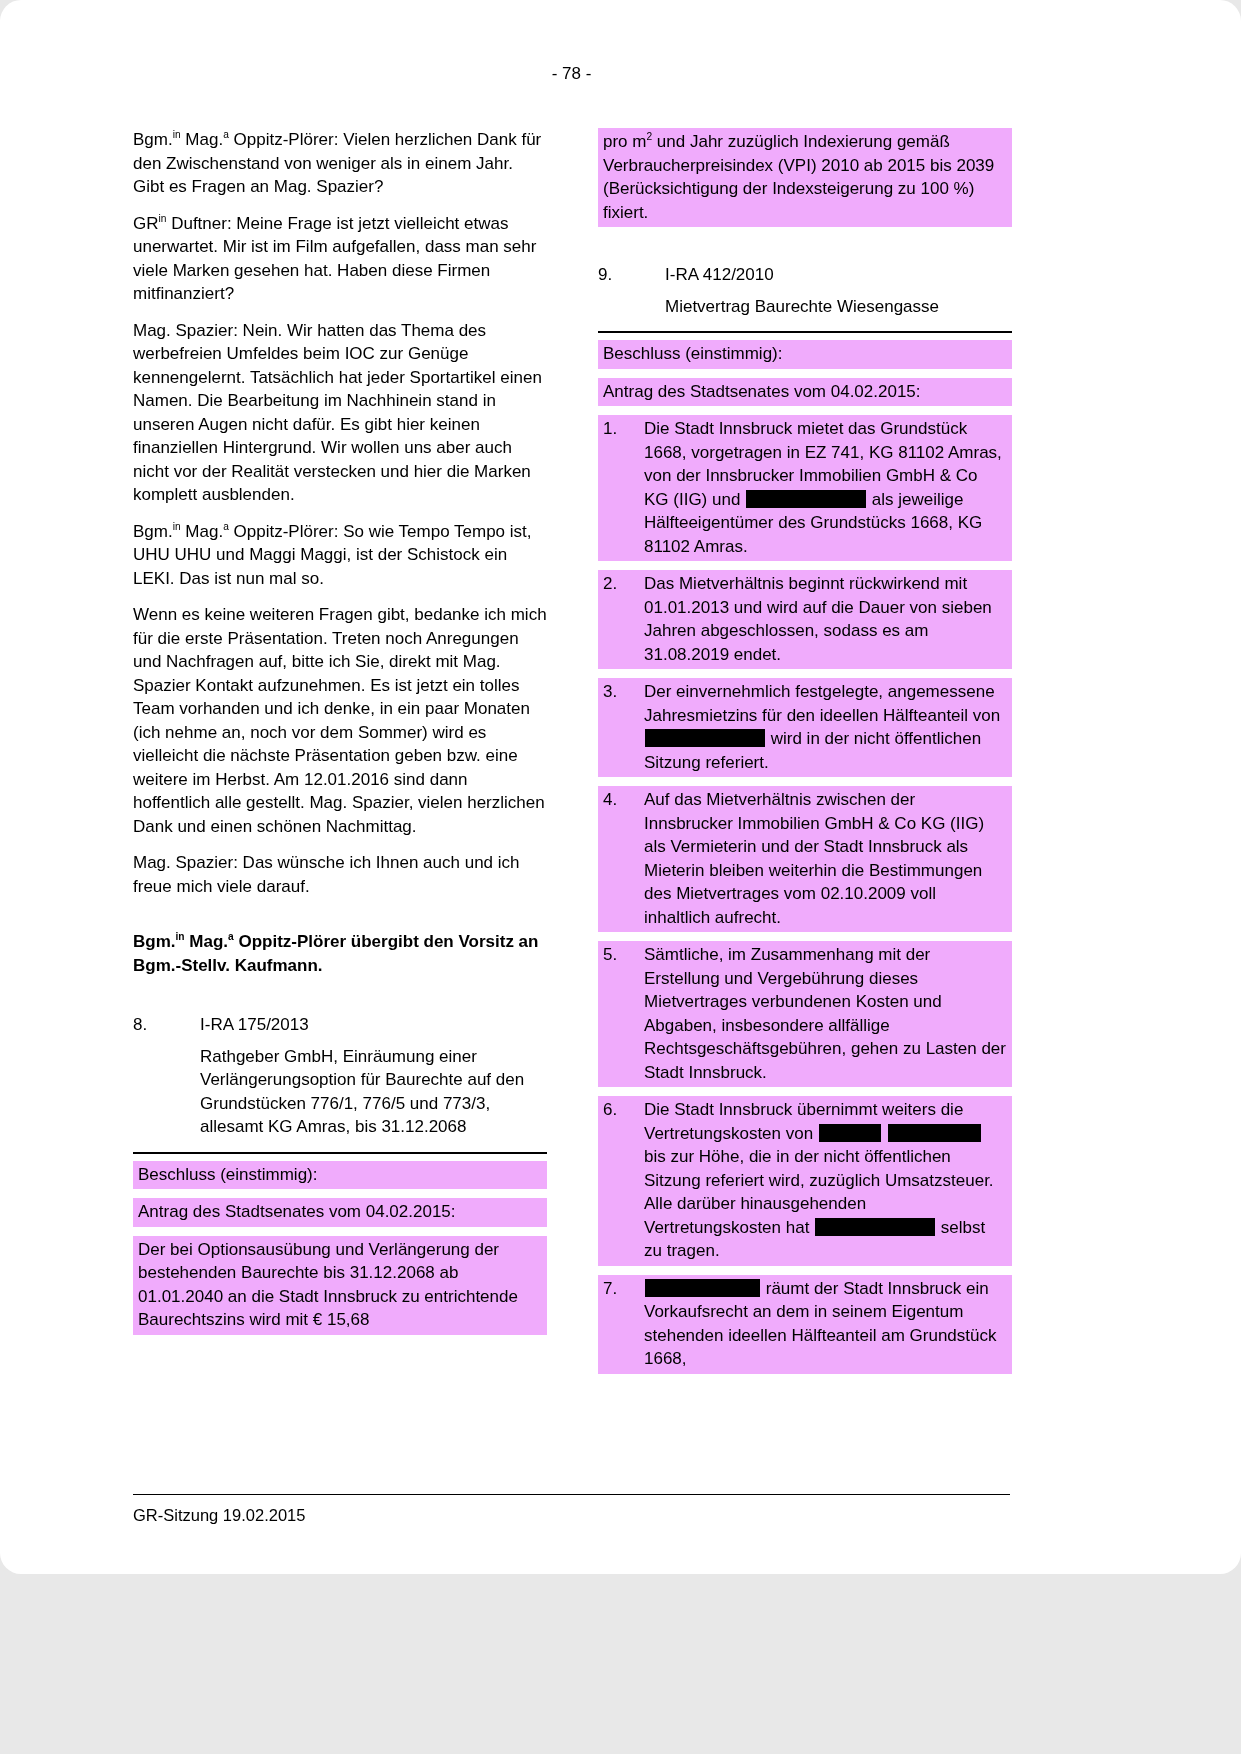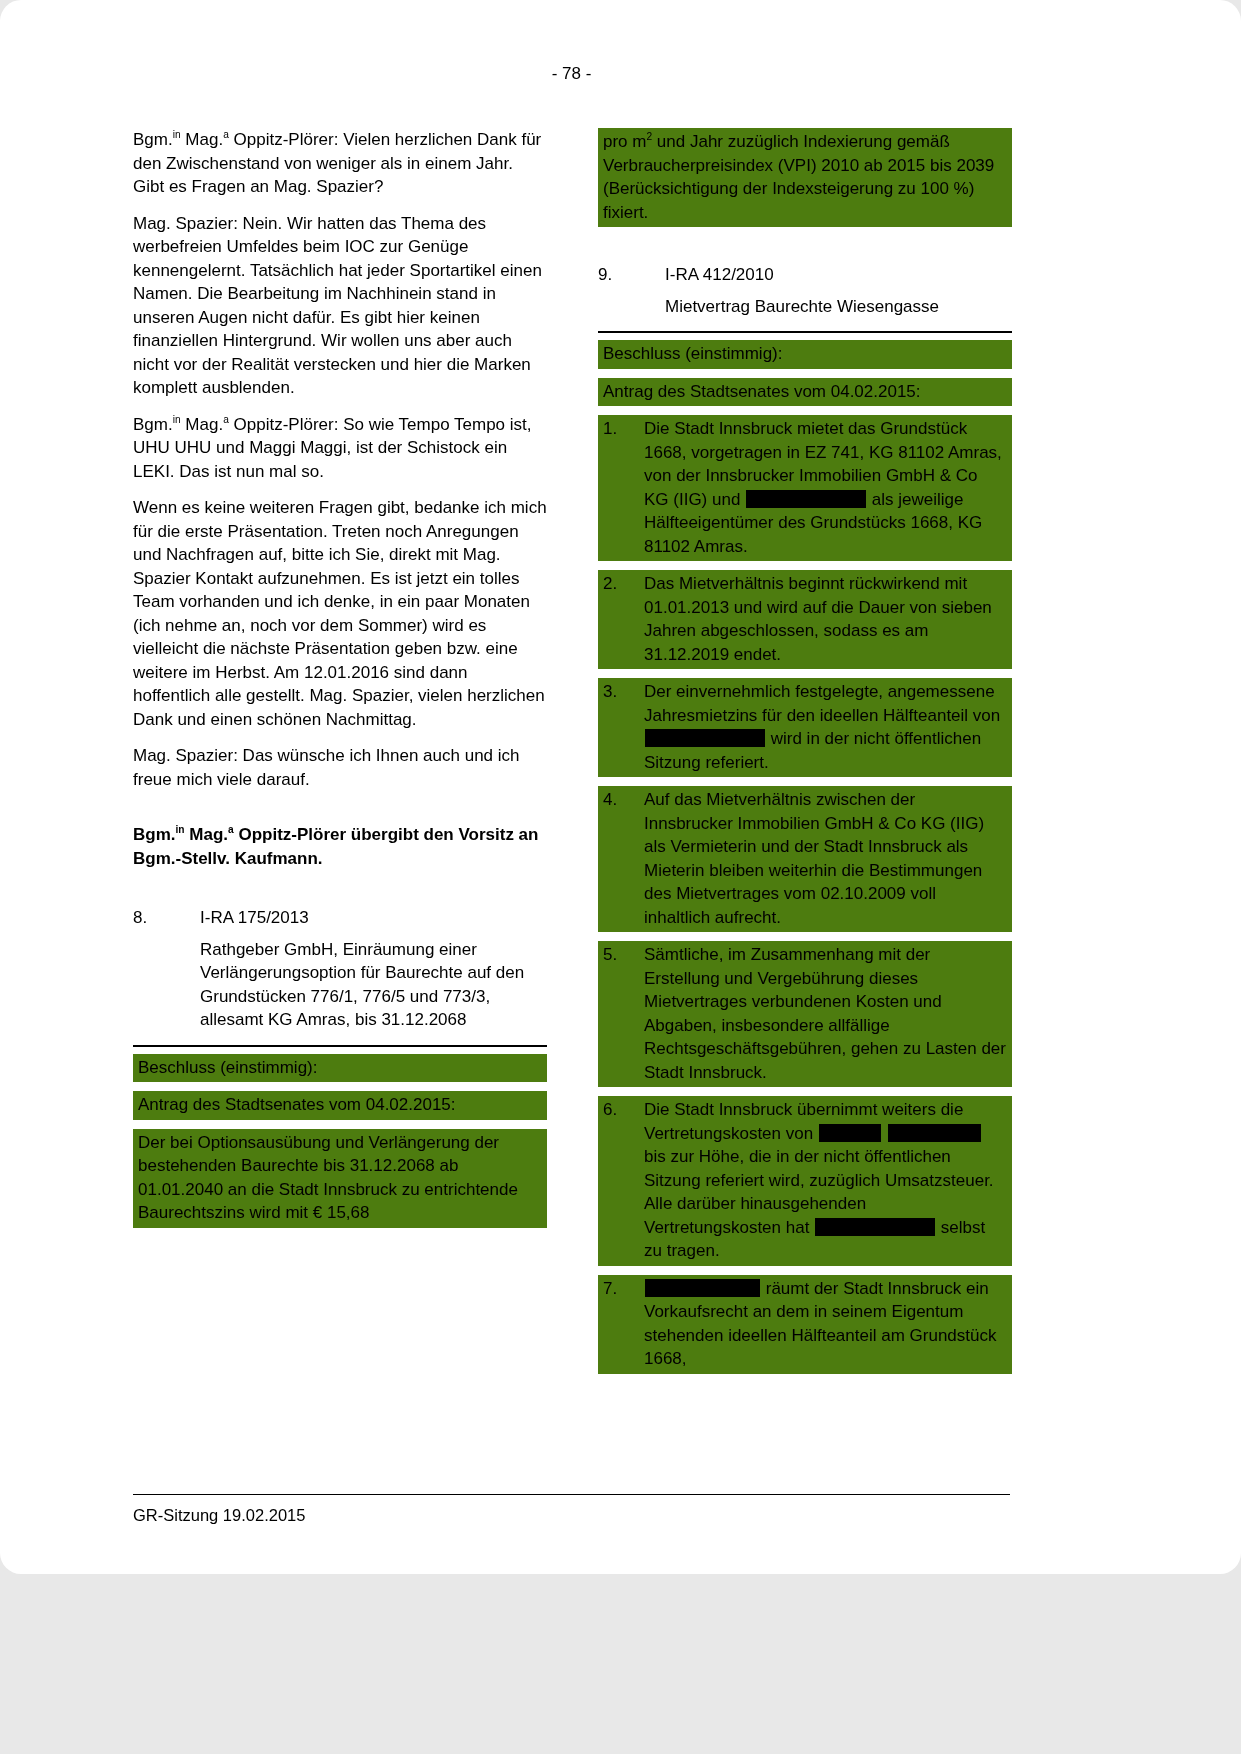--- a/index.html
+++ b/index.html
@@ -38,21 +38,21 @@
   .agenda-num { width: 67px; flex: none; }
   .agenda-ref { flex: 1; }
   .agenda-subject { margin-left: 67px; margin-top: 8px; }
 
   .rule {
     border-bottom: 2px solid #000;
     margin: 13px 0 7px 0;
   }
 
   .hl {
-    background: #4d7c0f;
+    background: #f0abfc;
     padding: 2px 6px 3px 5px;
     margin-bottom: 9px;
   }
 
   .decision-item { display: flex; }
   .item-num { width: 41px; flex: none; }
   .item-body { flex: 1; }
 
   sup { font-size: 0.6em; vertical-align: super; line-height: 0; }
 
@@ -75,20 +75,21 @@
 </style>
 </head>
 <body>
 
 <div class="page">
 
   <div class="page-number">- 78 -</div>
 
   <div class="col col-left">
     <p class="para">Bgm.<sup>in</sup> Mag.<sup>a</sup> Oppitz-Plörer: Vielen herzlichen Dank für den Zwischenstand von weniger als in einem Jahr. Gibt es Fragen an Mag. Spazier?</p>
+    <p class="para">GR<sup>in</sup> Duftner: Meine Frage ist jetzt vielleicht etwas unerwartet. Mir ist im Film aufgefallen, dass man sehr viele Marken gesehen hat. Haben diese Firmen mitfinanziert?</p>
     <p class="para">Mag. Spazier: Nein. Wir hatten das Thema des werbefreien Umfeldes beim IOC zur Genüge kennengelernt. Tatsächlich hat jeder Sportartikel einen Namen. Die Bearbeitung im Nachhinein stand in unseren Augen nicht dafür. Es gibt hier keinen finanziellen Hintergrund. Wir wollen uns aber auch nicht vor der Realität verstecken und hier die Marken komplett ausblenden.</p>
     <p class="para">Bgm.<sup>in</sup> Mag.<sup>a</sup> Oppitz-Plörer: So wie Tempo Tempo ist, UHU UHU und Maggi Maggi, ist der Schistock ein LEKI. Das ist nun mal so.</p>
     <p class="para">Wenn es keine weiteren Fragen gibt, bedanke ich mich für die erste Präsentation. Treten noch Anregungen und Nachfragen auf, bitte ich Sie, direkt mit Mag. Spazier Kontakt aufzunehmen. Es ist jetzt ein tolles Team vorhanden und ich denke, in ein paar Monaten (ich nehme an, noch vor dem Sommer) wird es vielleicht die nächste Präsentation geben bzw. eine weitere im Herbst. Am 12.01.2016 sind dann hoffentlich alle gestellt. Mag. Spazier, vielen herzlichen Dank und einen schönen Nachmittag.</p>
     <p class="para">Mag. Spazier: Das wünsche ich Ihnen auch und ich freue mich viele darauf.</p>
     <p class="para mt-lg">Bgm.<sup>in</sup> Mag.<sup>a</sup> Oppitz-Plörer übergibt den Vorsitz an Bgm.-Stellv. Kaufmann.</p>
 
     <div class="agenda-item">
       <div class="agenda-head">
         <span class="agenda-num">8.</span>
         <span class="agenda-ref">I-RA 175/2013</span>
@@ -116,21 +117,21 @@
 
     <div class="hl">Beschluss (einstimmig):</div>
     <div class="hl">Antrag des Stadtsenates vom 04.02.2015:</div>
 
     <div class="hl decision-item">
       <span class="item-num">1.</span>
       <span class="item-body">Die Stadt Innsbruck mietet das Grundstück 1668, vorgetragen in EZ 741, KG 81102 Amras, von der Innsbrucker Immobilien GmbH &amp; Co KG (IIG) und <span class="redacted" style="width: 120px;"></span> als jeweilige Hälfteeigentümer des Grundstücks 1668, KG 81102 Amras.</span>
     </div>
     <div class="hl decision-item">
       <span class="item-num">2.</span>
-      <span class="item-body">Das Mietverhältnis beginnt rückwirkend mit 01.01.2013 und wird auf die Dauer von sieben Jahren abgeschlossen, sodass es am 31.12.2019 endet.</span>
+      <span class="item-body">Das Mietverhältnis beginnt rückwirkend mit 01.01.2013 und wird auf die Dauer von sieben Jahren abgeschlossen, sodass es am 31.08.2019 endet.</span>
     </div>
     <div class="hl decision-item">
       <span class="item-num">3.</span>
       <span class="item-body">Der einvernehmlich festgelegte, angemessene Jahresmietzins für den ideellen Hälfteanteil von <span class="redacted" style="width: 120px;"></span> wird in der nicht öffentlichen Sitzung referiert.</span>
     </div>
     <div class="hl decision-item">
       <span class="item-num">4.</span>
       <span class="item-body">Auf das Mietverhältnis zwischen der Innsbrucker Immobilien GmbH &amp; Co KG (IIG) als Vermieterin und der Stadt Innsbruck als Mieterin bleiben weiterhin die Bestimmungen des Mietvertrages vom 02.10.2009 voll inhaltlich aufrecht.</span>
     </div>
     <div class="hl decision-item">

